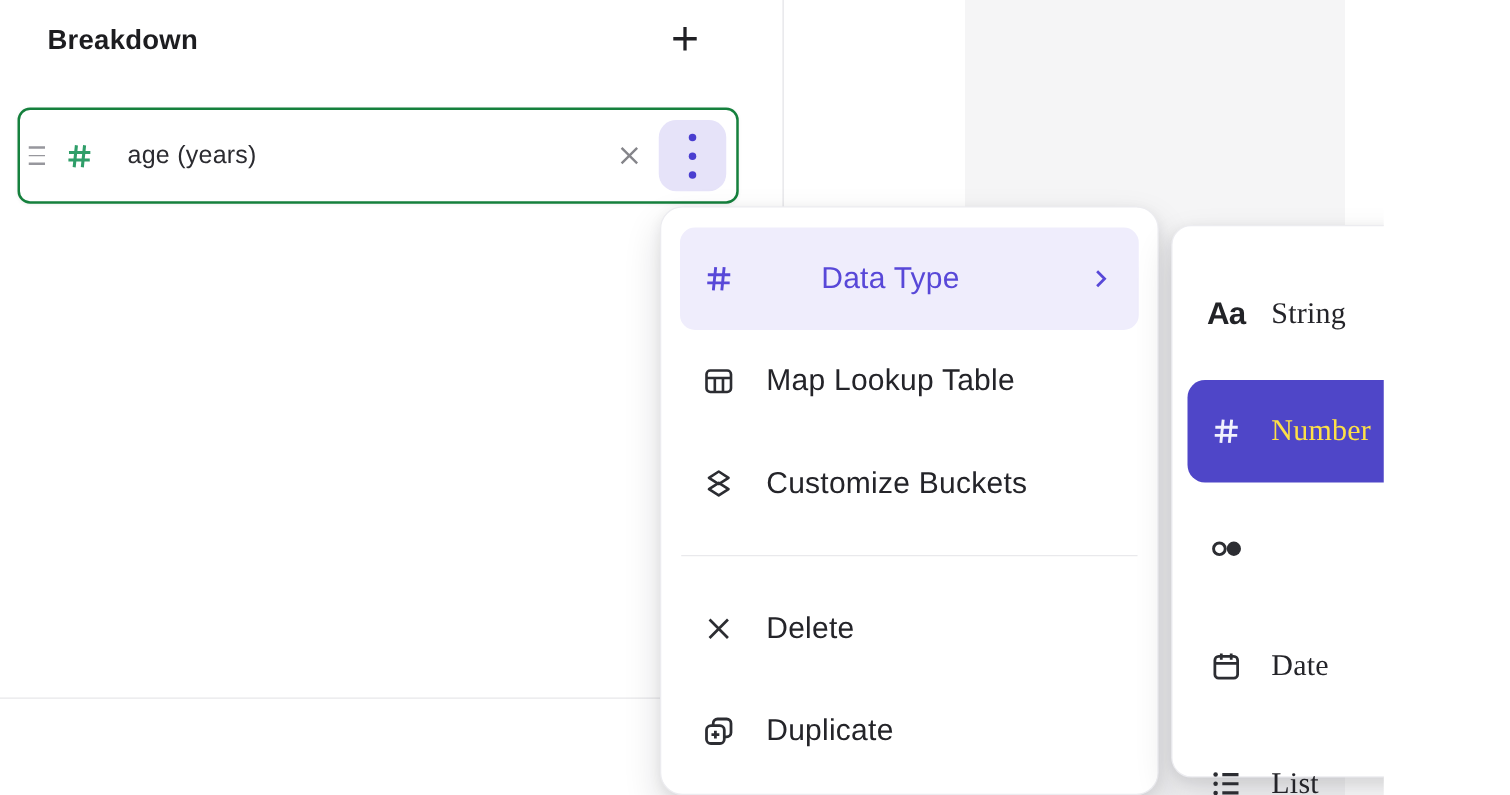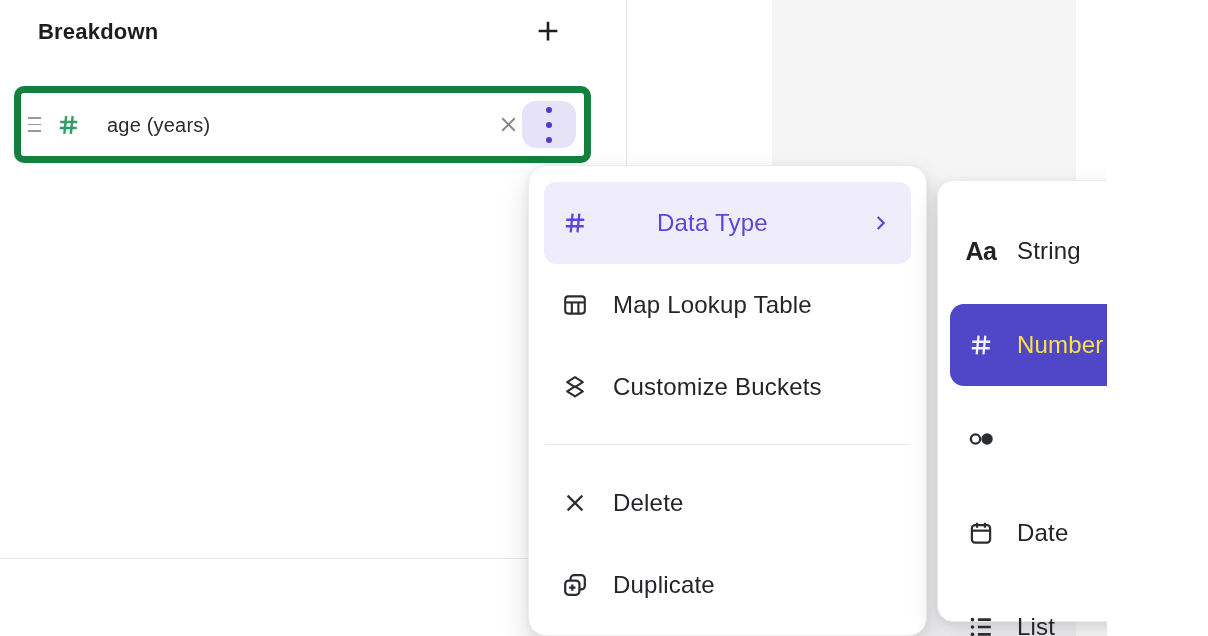--- a/index.html
+++ b/index.html
@@ -23,21 +23,21 @@
   }
   .add-btn{
     position:absolute; left:531px; top:14px; width:34px; height:34px;
     background:transparent; border:none; cursor:pointer;
     display:flex; align-items:center; justify-content:center; color:#202024;
   }
 
   
   .field-card{
     position:absolute; left:14px; top:86px; width:577px; height:77px;
-    background:#fff; border:7px solid #15803d; border-radius:10px;
+    background:#fff; border:2px solid #15803d; border-radius:10px;
     box-shadow:0 1px 3px rgba(0,0,0,.05);
   }
   .drag-handle{
     position:absolute; left:7px; top:50%; transform:translateY(-50%);
     width:18px; height:22px; display:flex; flex-direction:column;
     justify-content:center; gap:5px; cursor:grab;
   }
   .drag-handle i{ display:block; height:1.6px; width:13px; background:#97979d; }
   .card-type-icon{ position:absolute; left:34px; top:50%; transform:translateY(-50%); color:#2f9e69; display:flex; }
   .card-label{
@@ -71,21 +71,21 @@
   }
   .menu-item .mi-icon{ width:28px; display:flex; justify-content:center; color:#2c2d32; flex:0 0 28px; }
   .menu-item .mi-label{ margin-left:24px; font-size:24px; color:#242429; letter-spacing:.2px; }
   .menu-item.highlighted{ background:#efedfc;gap:44px; }
   .menu-item.highlighted .mi-icon{ color:#5848d8; }
   .menu-item.highlighted .mi-label{ color:#5848d8; }
   .menu-item .mi-chevron{ margin-left:auto; display:flex; color:#5848d8; }
   .menu-divider{ height:1px; background:#e9e9ec; margin:16px 16px 17px; }
 
   .submenu .menu-item{ margin:12px 12px; padding:0 12px 0 17px; border-radius:14px; }
-  .submenu .mi-label{ margin-left:22px; }
+  .submenu .mi-label{ margin-left:22px;font-family:Liberation Serif, serif; }
   .menu-item.selected{ background:#4f46c8; }
   .menu-item.selected .mi-icon{ color:#f2f1fd; }
   .menu-item.selected .mi-label{ color:#fde047; }
 
   .aa-glyph{ font-size:25px; font-weight:600; color:#222327; letter-spacing:-0.5px; }
 
   svg{ display:block; }
 </style>
 </head>
 <body>

